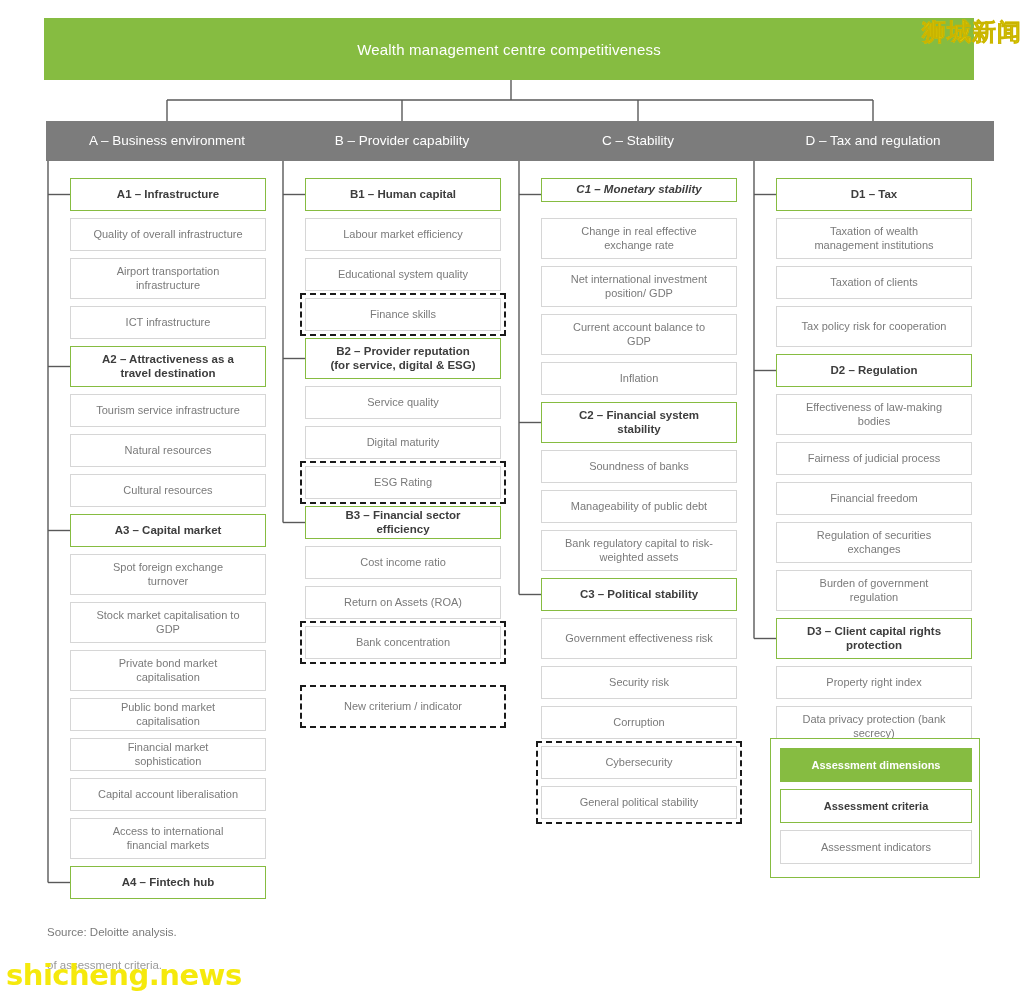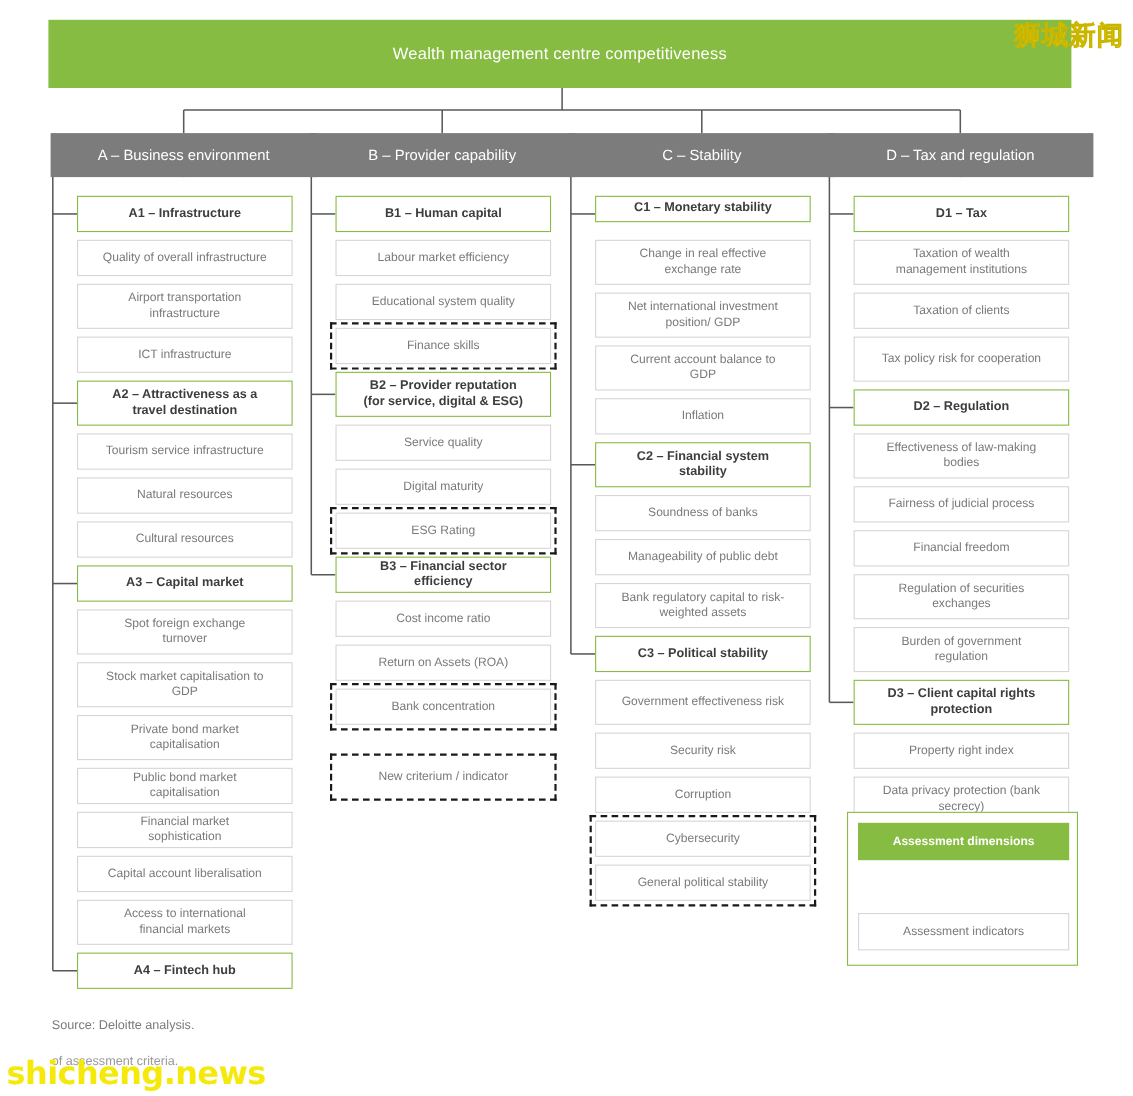--- a/index.html
+++ b/index.html
@@ -279,21 +279,21 @@
         <div class="dashwrap" style="top: 621px; height: 43px;"></div>
         <div class="box indicator" style="left: 0px; top: 690px; height: 33px; border: none;">
           <span>New criterium / indicator</span>
         </div>
         <div class="dashwrap" style="top: 685px; height: 43px;"></div>
       </div>
       <div class="dim-header" style="left: 517px; top: 121px; width: 242px;">
         <span>C – Stability</span>
       </div>
       <div class="column" style="left: 541px; top: 0px;">
-        <div class="box criteria" style="left: 0px; top: 178px; height: 24px;">
+        <div class="box criteria" style="left: 0px; top: 178px; height: 24px; font-style: italic;">
           <span>C1 – Monetary stability</span>
         </div>
         <div class="box indicator" style="left: 0px; top: 218px; height: 41px;">
           <span>Change in real effective exchange rate</span>
         </div>
         <div class="box indicator" style="left: 0px; top: 266px; height: 41px;">
           <span>Net international investment position/ GDP</span>
         </div>
         <div class="box indicator" style="left: 0px; top: 314px; height: 41px;">
           <span>Current account balance to GDP</span>
@@ -375,20 +375,23 @@
         </div>
         <div class="box indicator" style="left: 0px; top: 706px; height: 41px;">
           <span>Data privacy protection (bank secrecy)</span>
         </div>
       </div>
     </div>
 
   <div class="legend">
     <div class="legend-item legend-dim">
       <span>Assessment dimensions</span>
+    </div>
+    <div class="legend-item legend-crit">
+      <span>Assessment criteria</span>
     </div>
     <div class="legend-item legend-ind">
       <span>Assessment indicators</span>
     </div>
   </div>
 
   <div class="source">Source: Deloitte analysis.</div>
   <div class="footnote">
     <div>of assessment criteria.</div>
   </div>

